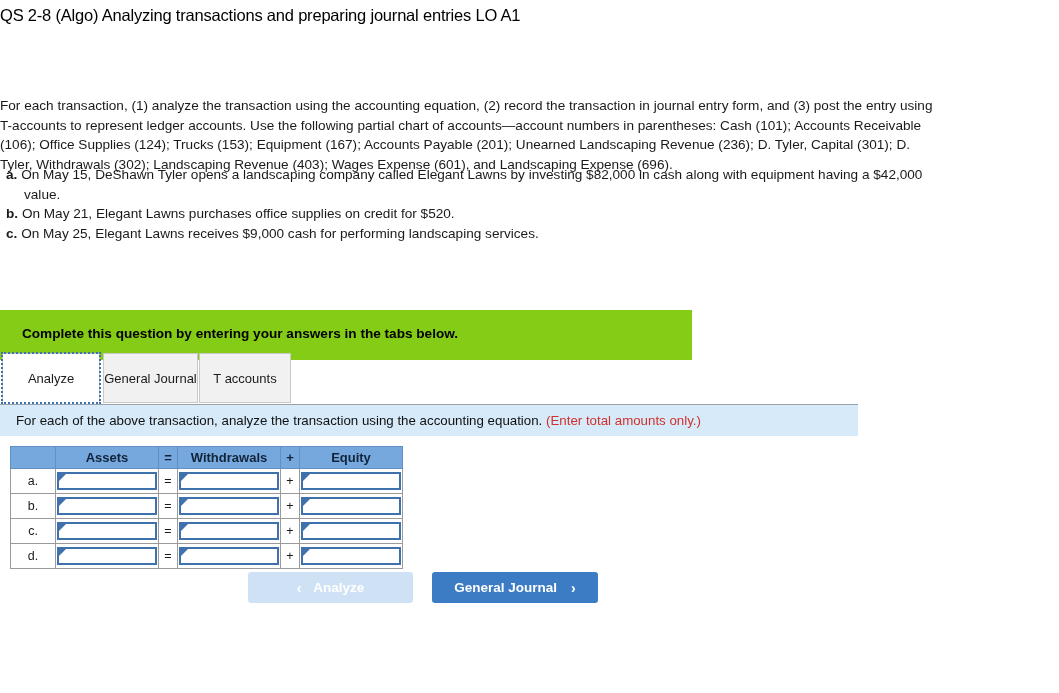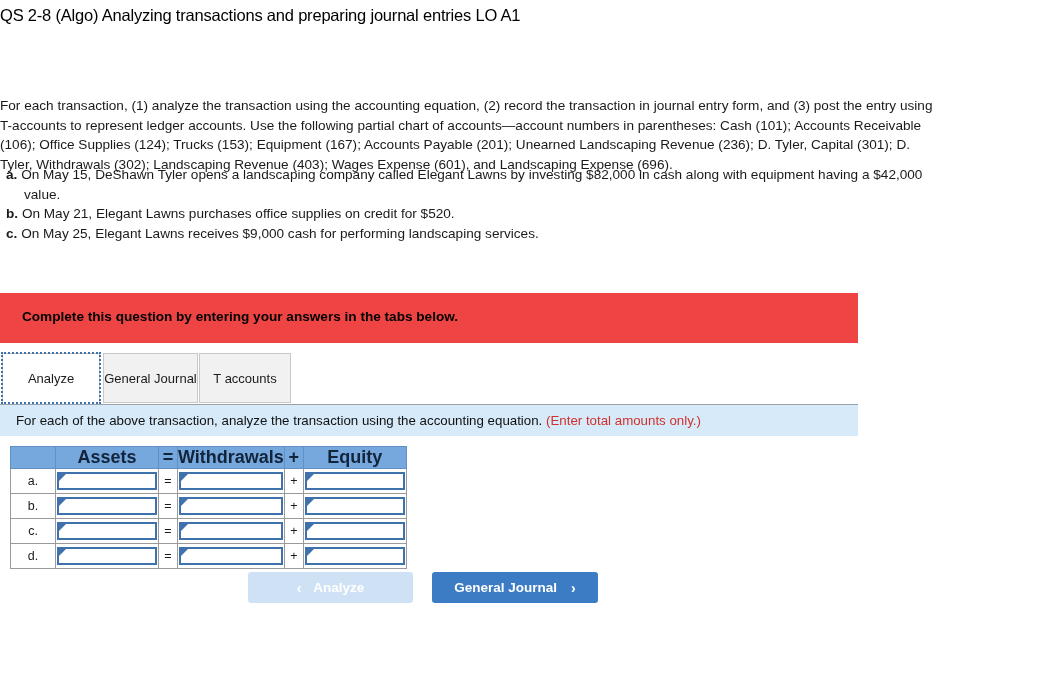--- a/index.html
+++ b/index.html
@@ -61,24 +61,24 @@
     margin: 0;
   }
   .txn-letter {
     font-weight: bold;
   }
 
   
   .gray-banner {
     position: absolute;
     left: 0px;
-    top: 293px;
-    width: 858px;
+    top: 310px;
+    width: 692px;
     height: 50px;
-    background: #ef4444;
+    background: #84cc16;
     box-sizing: border-box;
   }
   .gray-banner-text {
     position: absolute;
     left: 22px;
     top: 16px;
     font-size: 13.6px;
     font-weight: bold;
     color: #000000;
   }
@@ -152,21 +152,21 @@
   }
   .eq-table td, .eq-table th {
     border: 1px solid #9a9a9a;
     padding: 0;
     background: #ffffff;
   }
   .eq-table thead th {
     background: #76a7dd;
     color: #11243a;
     font-weight: bold;
-    font-size: 18px;
+    font-size: 13px;
     height: 21px;
     border: 1px solid #5f90c6;
   }
   th.col-label  { width: 44px; }
   th.col-amt    { width: 102px; }
   th.col-op     { width: 18px; }
 
   .eq-table tbody td {
     height: 22px;
   }

